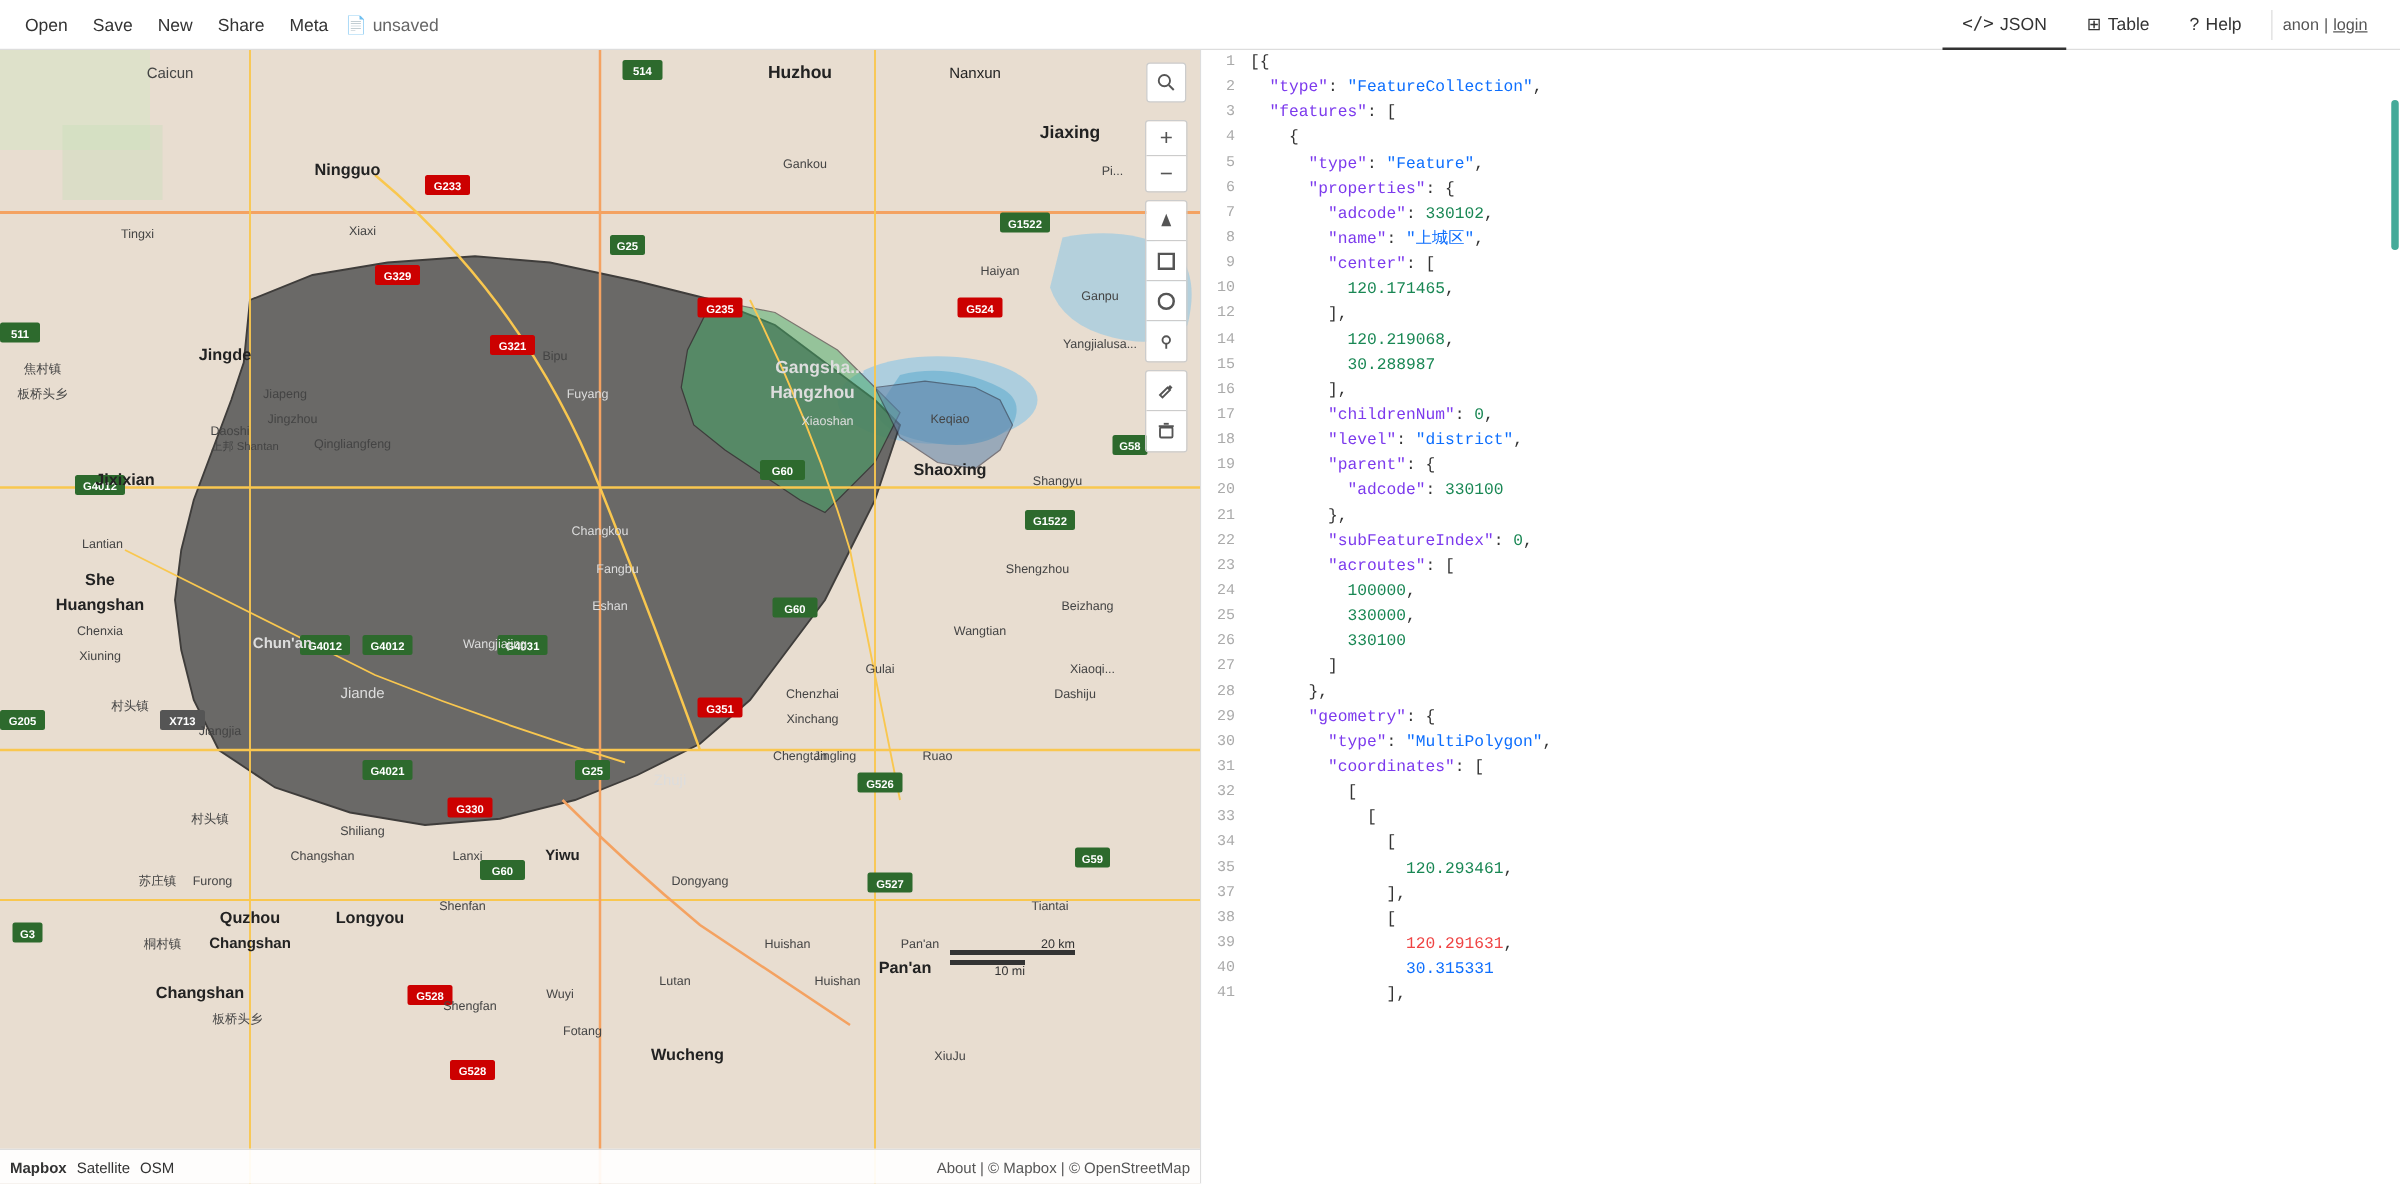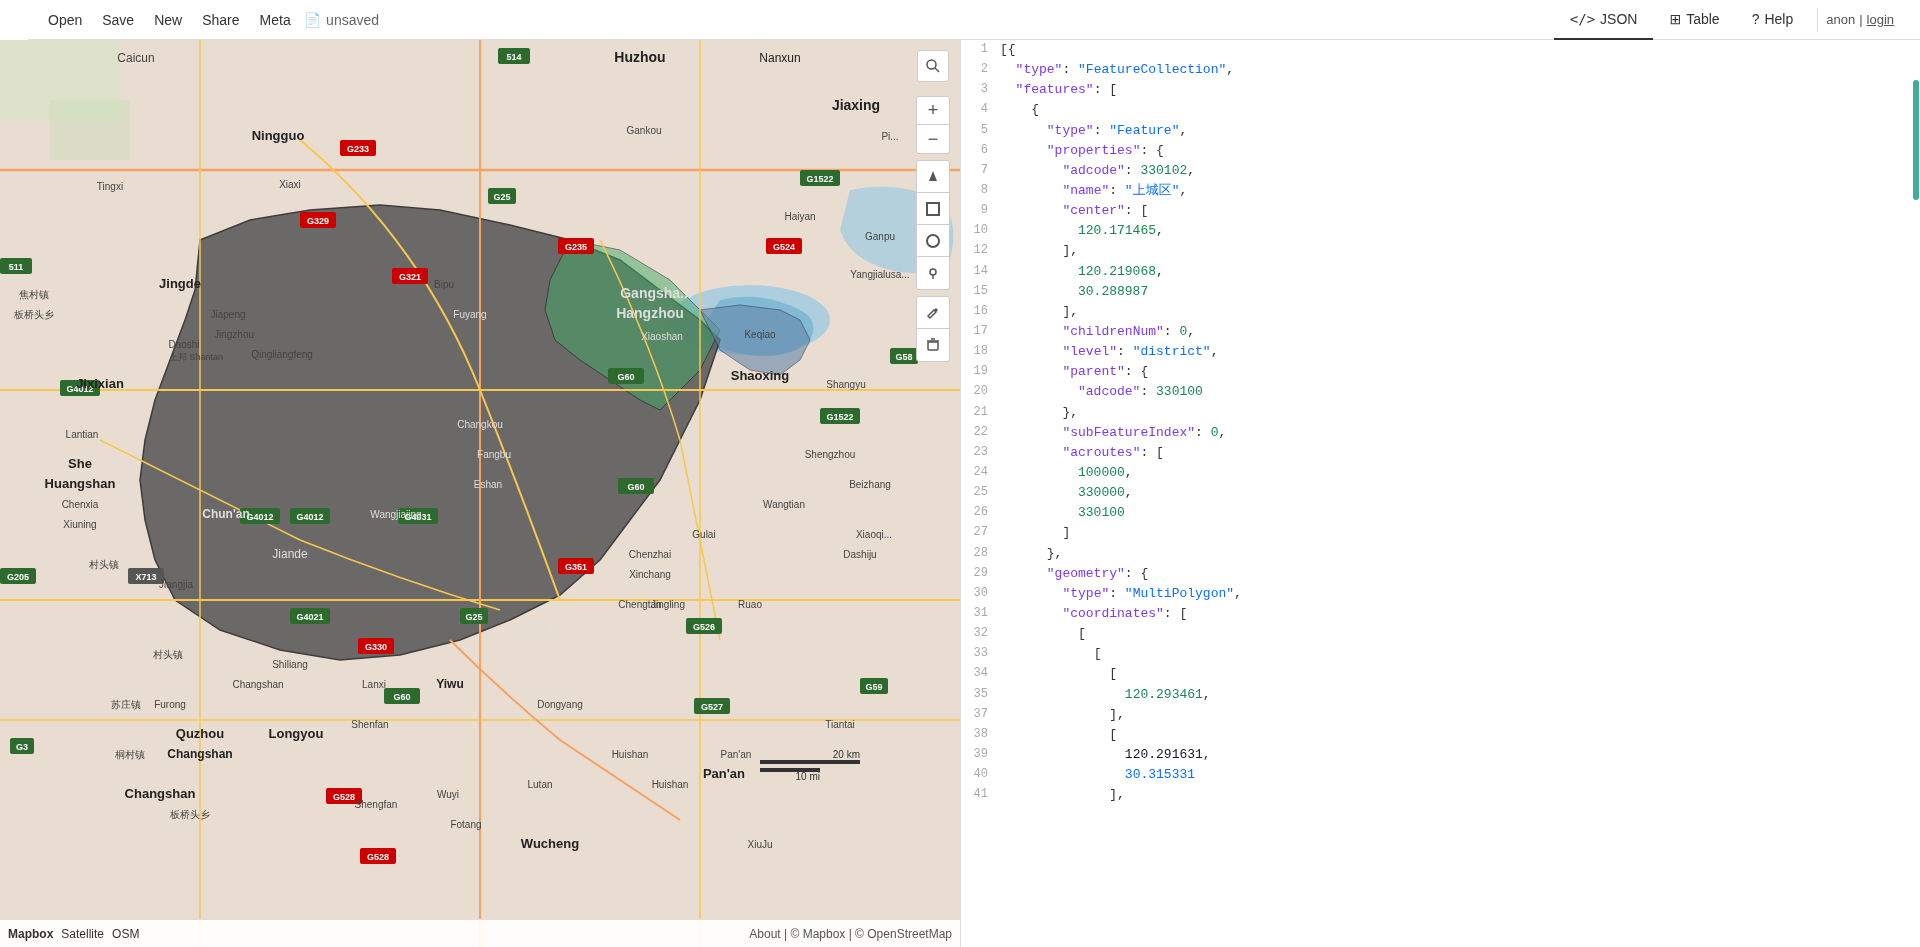--- a/index.html
+++ b/index.html
@@ -74,21 +74,21 @@
     
     #json-editor::-webkit-scrollbar { width: 8px; }
     #json-editor::-webkit-scrollbar-track { background: #f1f1f1; }
     #json-editor::-webkit-scrollbar-thumb { background: #4a9; border-radius: 4px; }
   </style>
 </head>
 <body>
 
 <div style="display:flex; flex-direction:column; width:1920px; height:947px; overflow:hidden;">
 
-  <div style="display:flex; align-items:center; height:40px; background:#fff; border-bottom:1px solid #ddd; padding:0 10px; gap:0; flex-shrink:0;margin-left:28px;">
+  <div style="display:flex; align-items:center; height:40px; background:#fff; border-bottom:1px solid #ddd; padding:0 10px; gap:0; flex-shrink:0;">
     <button class="top-btn">Open</button>
     <button class="top-btn">Save</button>
     <button class="top-btn">New</button>
     <button class="top-btn">Share</button>
     <button class="top-btn">Meta</button>
     <div class="unsaved-label">
       <span style="font-size:14px;">📄</span>
       <span>unsaved</span>
     </div>
 
@@ -573,21 +573,21 @@
           <span class="line-content">              <span style="color:#333;">],</span></span>
         </div>
 
         <div class="code-line">
           <span class="line-num">38</span>
           <span class="line-content">              <span style="color:#333;">[</span></span>
         </div>
 
         <div class="code-line">
           <span class="line-num">39</span>
-          <span class="line-content">                <span style="color:#0f172a;">120.291631</span><span style="color:#333;">,</span></span>
+          <span class="line-content">                <span style="color:#ef4444;">120.291631</span><span style="color:#333;">,</span></span>
         </div>
 
         <div class="code-line">
           <span class="line-num">40</span>
           <span class="line-content">                <span style="color:#0d6efd;">30.315331</span></span>
         </div>
 
         <div class="code-line">
           <span class="line-num">41</span>
           <span class="line-content">              <span style="color:#333;">],</span></span>

